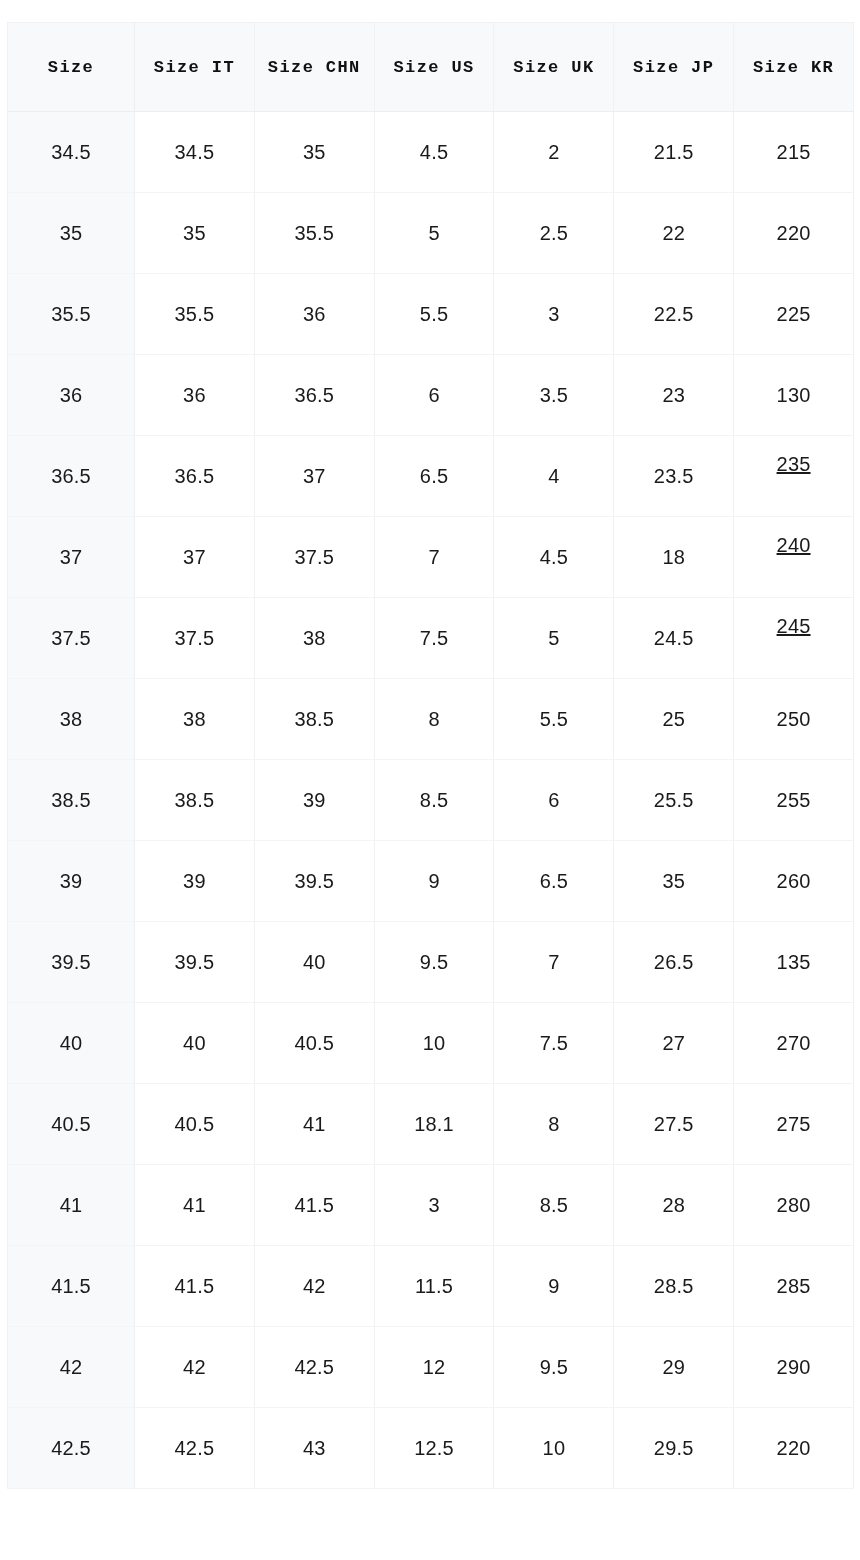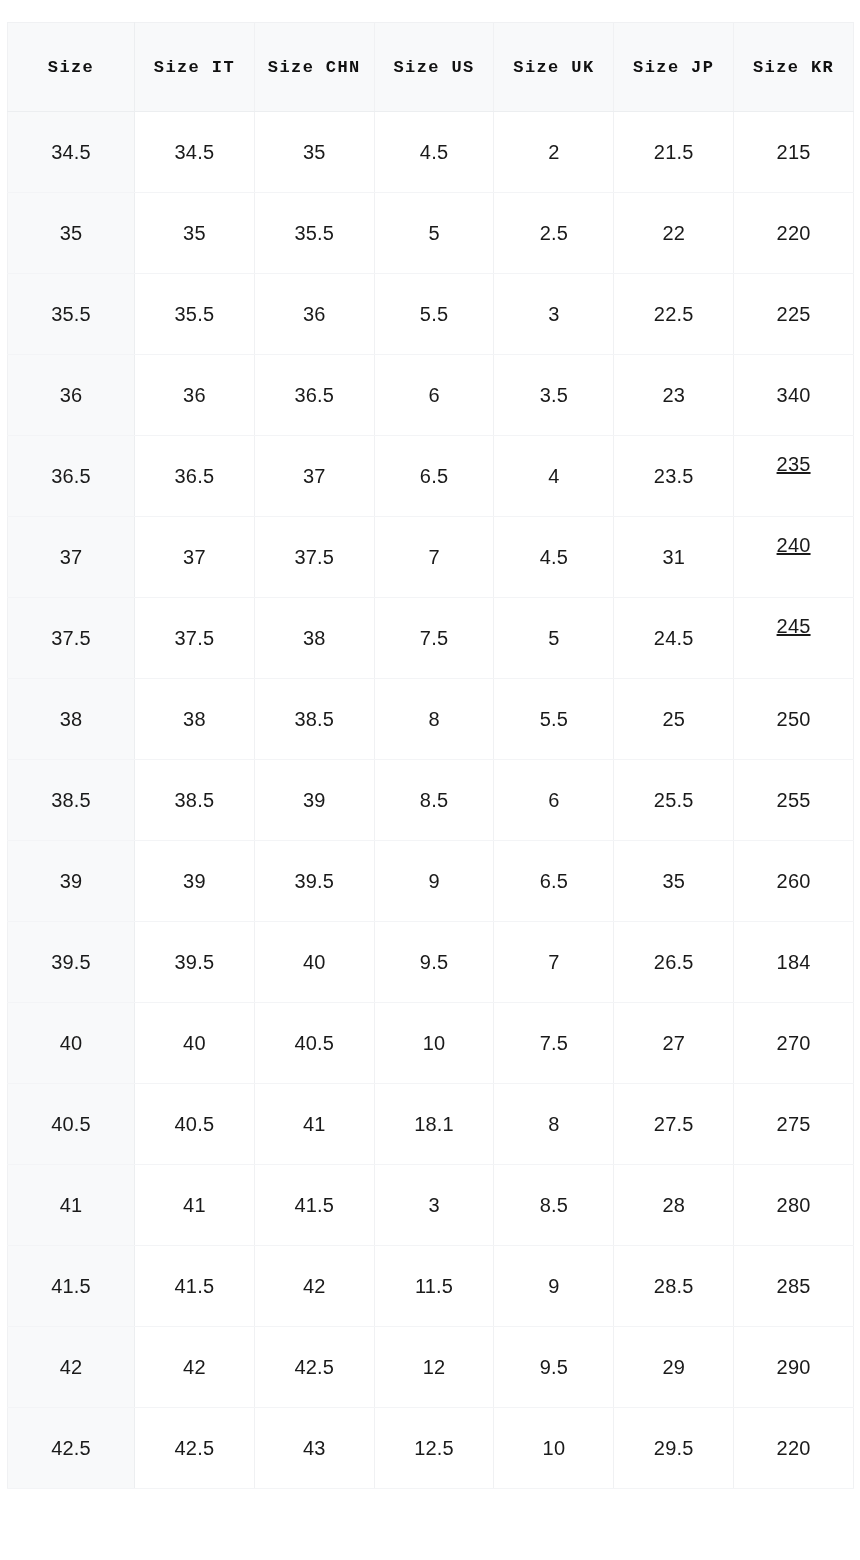--- a/index.html
+++ b/index.html
@@ -202,21 +202,21 @@
             <td>
               <span class="cellval">6</span>
             </td>
             <td>
               <span class="cellval">3.5</span>
             </td>
             <td>
               <span class="cellval">23</span>
             </td>
             <td>
-              <span class="cellval">340</span>
+              <span class="cellval">130</span>
             </td>
           </tr>
           <tr>
             <td class="col-first">
               <span class="cellval">36.5</span>
             </td>
             <td>
               <span class="cellval">36.5</span>
             </td>
             <td>
@@ -245,21 +245,21 @@
             <td>
               <span class="cellval">37.5</span>
             </td>
             <td>
               <span class="cellval">7</span>
             </td>
             <td>
               <span class="cellval">4.5</span>
             </td>
             <td>
-              <span class="cellval">31</span>
+              <span class="cellval">18</span>
             </td>
             <td class="nudge-up">
               <span class="cellval">240</span>
             </td>
           </tr>
           <tr>
             <td class="col-first">
               <span class="cellval">37.5</span>
             </td>
             <td>
@@ -363,21 +363,21 @@
             <td>
               <span class="cellval">9.5</span>
             </td>
             <td>
               <span class="cellval">7</span>
             </td>
             <td>
               <span class="cellval">26.5</span>
             </td>
             <td>
-              <span class="cellval">184</span>
+              <span class="cellval">135</span>
             </td>
           </tr>
           <tr>
             <td class="col-first">
               <span class="cellval">40</span>
             </td>
             <td>
               <span class="cellval">40</span>
             </td>
             <td>

